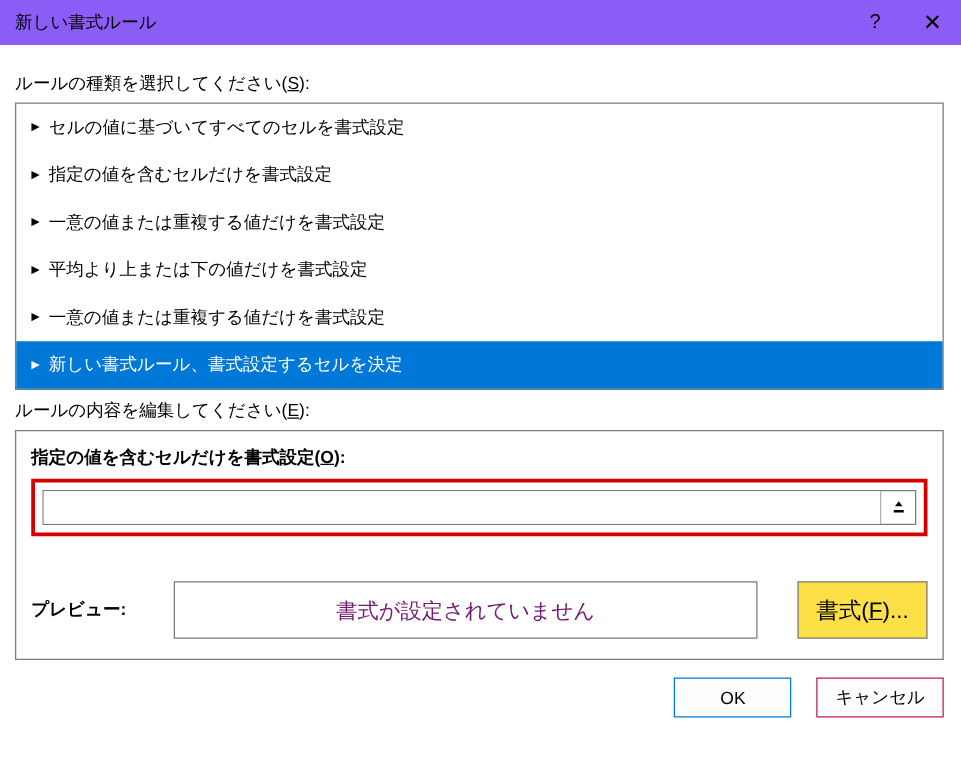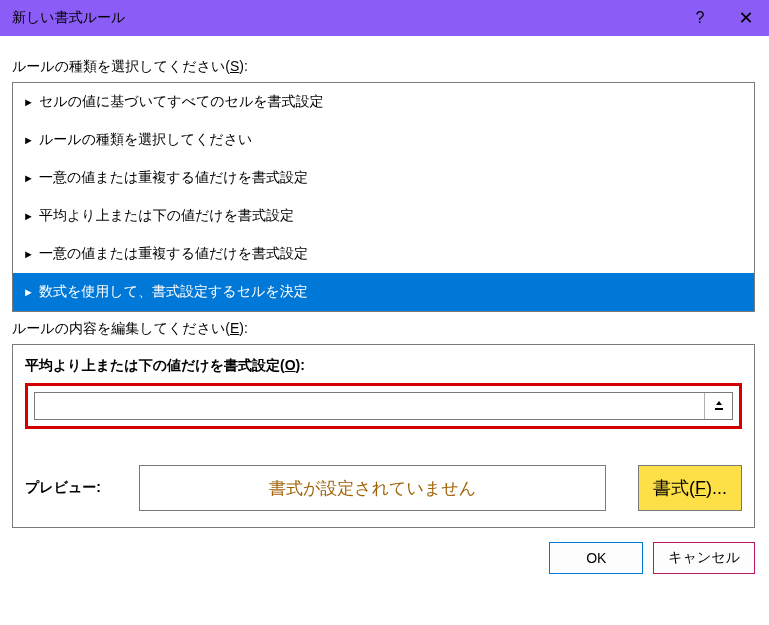--- a/index.html
+++ b/index.html
@@ -106,35 +106,35 @@
       width: 82px;
     }
     .preview-box {
       flex: 1;
       border: 1px solid #7a7a7a;
       height: 46px;
       display: flex;
       align-items: center;
       justify-content: center;
       font-size: 17px;
-      color: #a16207;
+      color: #701a75;
     }
     .format-btn {
       border: 1px solid #7a7a7a;
       background: #fde047;
       padding: 10px 14px;
       font-size: 18px;
       cursor: pointer;
       white-space: nowrap;
     }
     .format-btn .ul { text-decoration: underline; }
     .button-row {
       display: flex;
       justify-content: flex-end;
-      gap: 10px;
+      gap: 20px;
       padding: 14px;
     }
     .dlg-btn {
       min-width: 94px;
       padding: 6px 14px;
       font-size: 14px;
       border: 1px solid #be185d;
       background: #fdfdfd;
       cursor: pointer;
     }
@@ -155,47 +155,47 @@
     <span>ルールの種類を選択してください(</span><span class="ul">S</span><span>):</span>
   </div>
 
   <div class="rule-list">
     <div class="rule-item">
       <span class="arrow">►</span>
       <span>セルの値に基づいてすべてのセルを書式設定</span>
     </div>
     <div class="rule-item">
       <span class="arrow">►</span>
-      <span>ルールの種類を選択してください</span>
+      <span>指定の値を含むセルだけを書式設定</span>
     </div>
     <div class="rule-item">
       <span class="arrow">►</span>
       <span>一意の値または重複する値だけを書式設定</span>
     </div>
     <div class="rule-item">
       <span class="arrow">►</span>
       <span>平均より上または下の値だけを書式設定</span>
     </div>
     <div class="rule-item">
       <span class="arrow">►</span>
       <span>一意の値または重複する値だけを書式設定</span>
     </div>
     <div class="rule-item selected">
       <span class="arrow">►</span>
-      <span>数式を使用して、書式設定するセルを決定</span>
+      <span>新しい書式ルール、書式設定するセルを決定</span>
     </div>
   </div>
 
   <div class="section-label">
     <span>ルールの内容を編集してください(</span><span class="ul">E</span><span>):</span>
   </div>
 
   <div class="edit-box">
     <div class="formula-label">
-      <span>平均より上または下の値だけを書式設定(</span><span class="ul">O</span><span>):</span>
+      <span>指定の値を含むセルだけを書式設定(</span><span class="ul">O</span><span>):</span>
     </div>
     <div class="formula-row-outer">
       <div class="formula-row">
         <input class="formula-input" type="text" value="" style="">
         <div class="ref-btn">
           <svg width="14" height="14" viewBox="0 0 14 14">
             <rect x="3" y="9" width="8" height="2" fill="#000"></rect>
             <path d="M7 2 L10 6 L4 6 Z" fill="#000"></path>
           </svg>
         </div>

